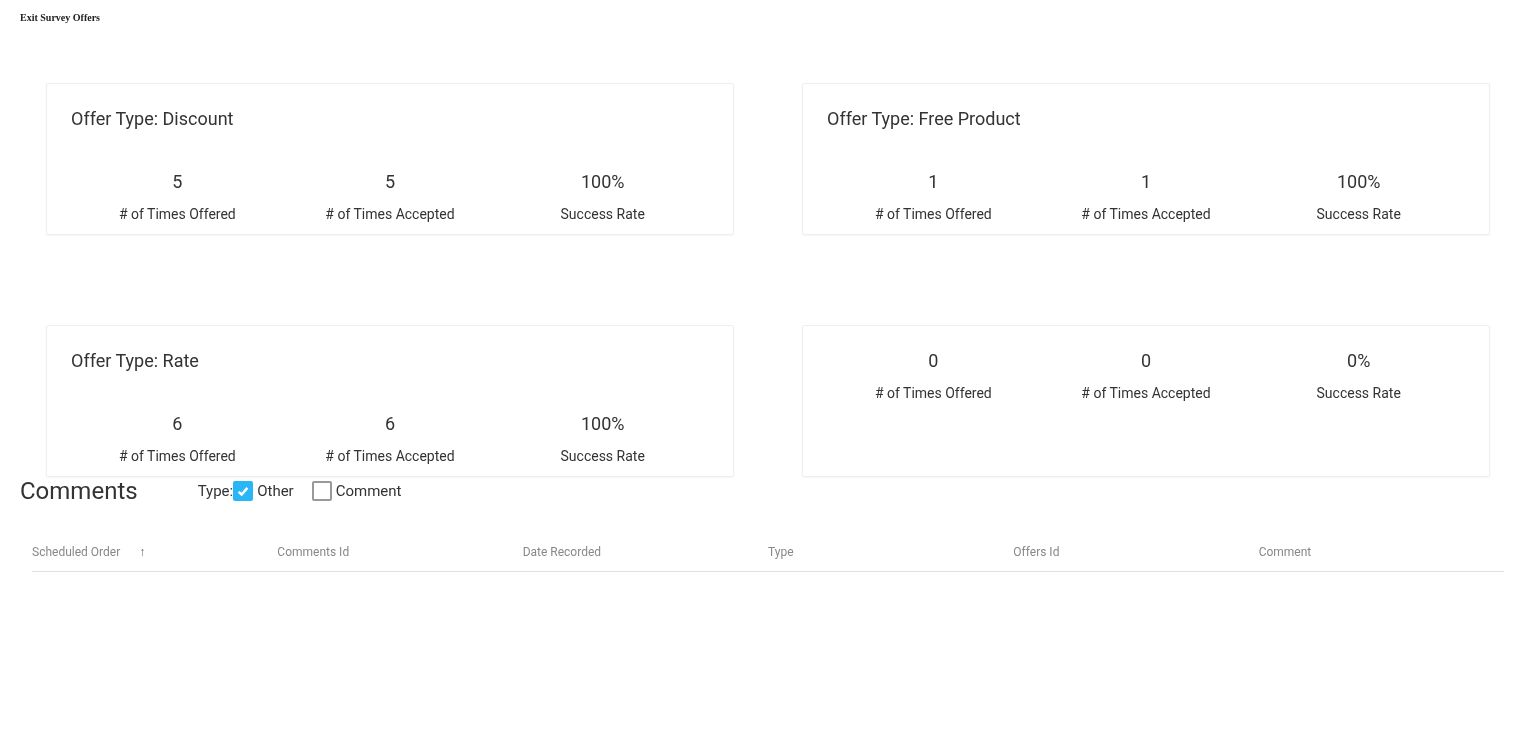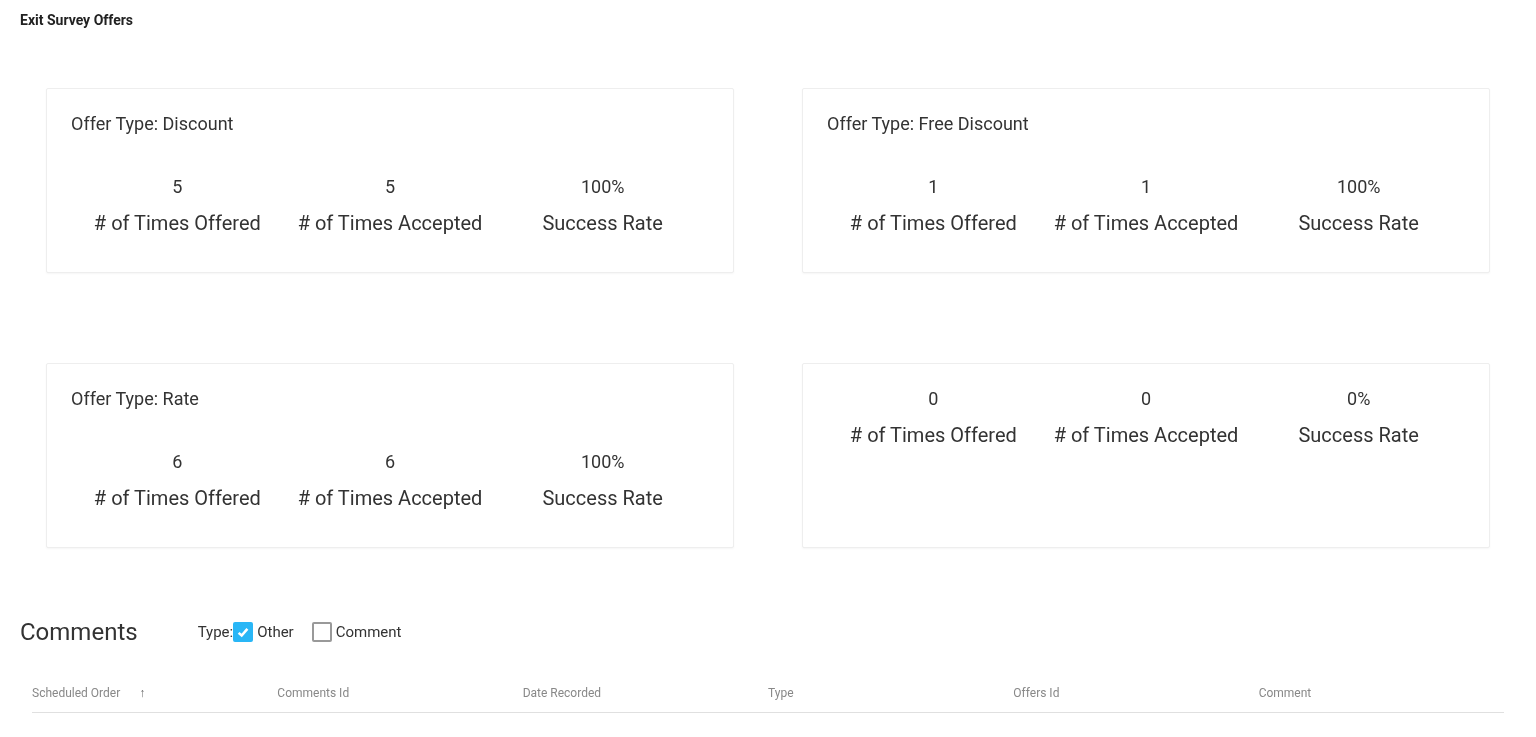--- a/index.html
+++ b/index.html
@@ -8,38 +8,39 @@
     padding: 0;
   }
   body {
     font-family: -apple-system, BlinkMacSystemFont, "Segoe UI", Roboto, Arial, sans-serif;
     background: #fff;
     color: #333;
     width: 1536px;
     padding: 12px 10px;
   }
   .page-title {
-    font-size: 14px;
+    font-size: 10px;
     font-weight: 700;
     color: #222;
     margin-bottom: 60px;
     padding-left: 10px;
+    font-family: Liberation Serif, serif;
   }
   .cards-grid {
     display: grid;
     grid-template-columns: 1fr 1fr;
     column-gap: 68px;
     row-gap: 90px;
     padding: 0 36px;
   }
   .card {
     border: 1px solid #eee;
     border-radius: 2px;
     background: #fff;
-    padding: 24px 24px 37px 24px;
+    padding: 24px 24px 12px 24px;
     box-shadow: 0 1px 2px rgba(0,0,0,0.04);
   }
   .card-title {
     font-size: 18px;
     color: #333;
     font-weight: 400;
     margin-bottom: 42px;
   }
   .stats-row {
     display: flex;
@@ -48,25 +49,24 @@
   }
   .stat {
     flex: 1;
   }
   .stat-value {
     font-size: 18px;
     color: #333;
     margin-bottom: 14px;
   }
   .stat-label {
-    font-size: 20px;
+    font-size: 14px;
     color: #333;
   }
   .comments-section {
-    margin-top: 70px;
     padding: 0 10px;
   }
   .comments-header {
     display: flex;
     align-items: center;
     gap: 60px;
   }
   .comments-title {
     font-size: 24px;
     font-weight: 400;
@@ -153,21 +153,21 @@
       </div>
       <div class="stat">
         <div class="stat-value">100%</div>
         <div class="stat-label">Success Rate</div>
       </div>
     </div>
   </div>
 
   <div class="card">
     <div class="card-title">
-      <span>Offer Type: </span><span>Free Discount</span>
+      <span>Offer Type: </span><span>Free Product</span>
     </div>
     <div class="stats-row">
       <div class="stat">
         <div class="stat-value">1</div>
         <div class="stat-label"># of Times Offered</div>
       </div>
       <div class="stat">
         <div class="stat-value">1</div>
         <div class="stat-label"># of Times Accepted</div>
       </div>

